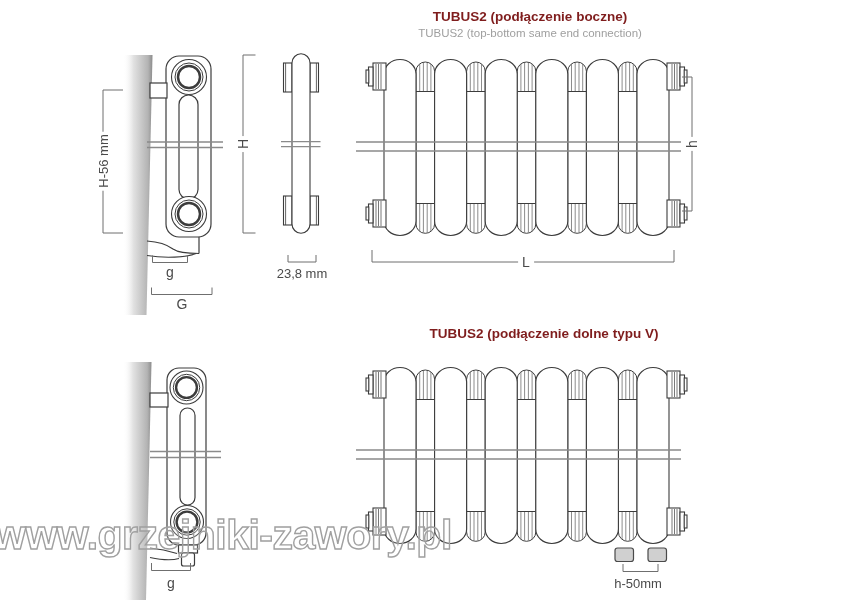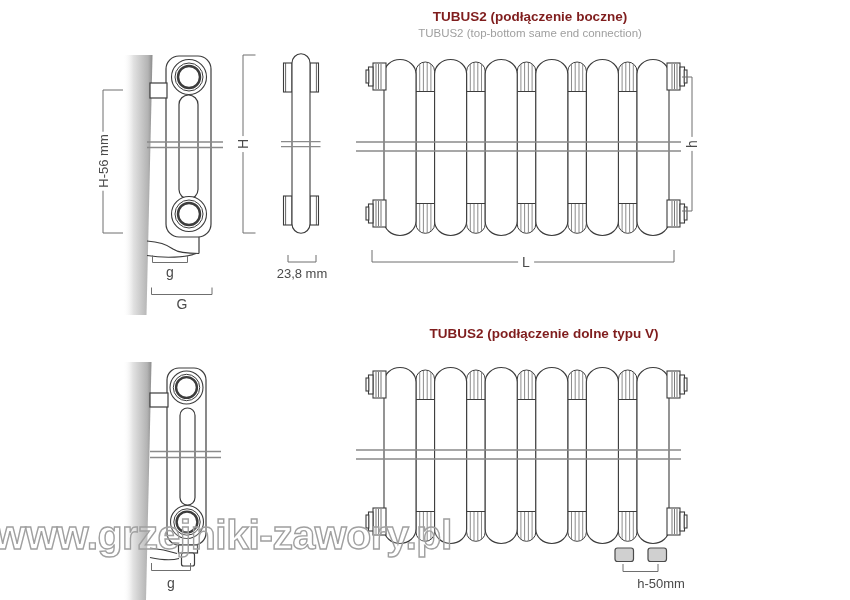--- a/index.html
+++ b/index.html
@@ -172,16 +172,16 @@
   <div class="lbl dim14 rot" style="left:243px;top:144px;">H</div>
   <div class="lbl dim13 ctr" style="left:302px;top:273px;">23,8 mm</div>
   <div class="lbl dim14 ctr" style="left:170px;top:272px;">g</div>
   <div class="lbl dim14 ctr" style="left:182px;top:304px;">G</div>
   <div class="lbl dim14 ctr gapbg" style="left:526px;top:262px;">L</div>
   <div class="lbl dim14 rot" style="left:692px;top:144px;">h</div>
 
   <div class="lbl title ctr" style="left:532px;top:333px;margin-left:12px;">TUBUS2 (podłączenie dolne typu V)</div>
 
   <div class="lbl dim14 ctr" style="left:171px;top:583px;">g</div>
-  <div class="lbl dim13 ctr" style="left:661px;top:583px;">h-50mm</div>
+  <div class="lbl dim13 ctr" style="left:638px;top:583px;">h-50mm</div>
 
   <div id="watermark">www.grzejniki-zawory.pl</div>
 </div>
 
 </body></html>

